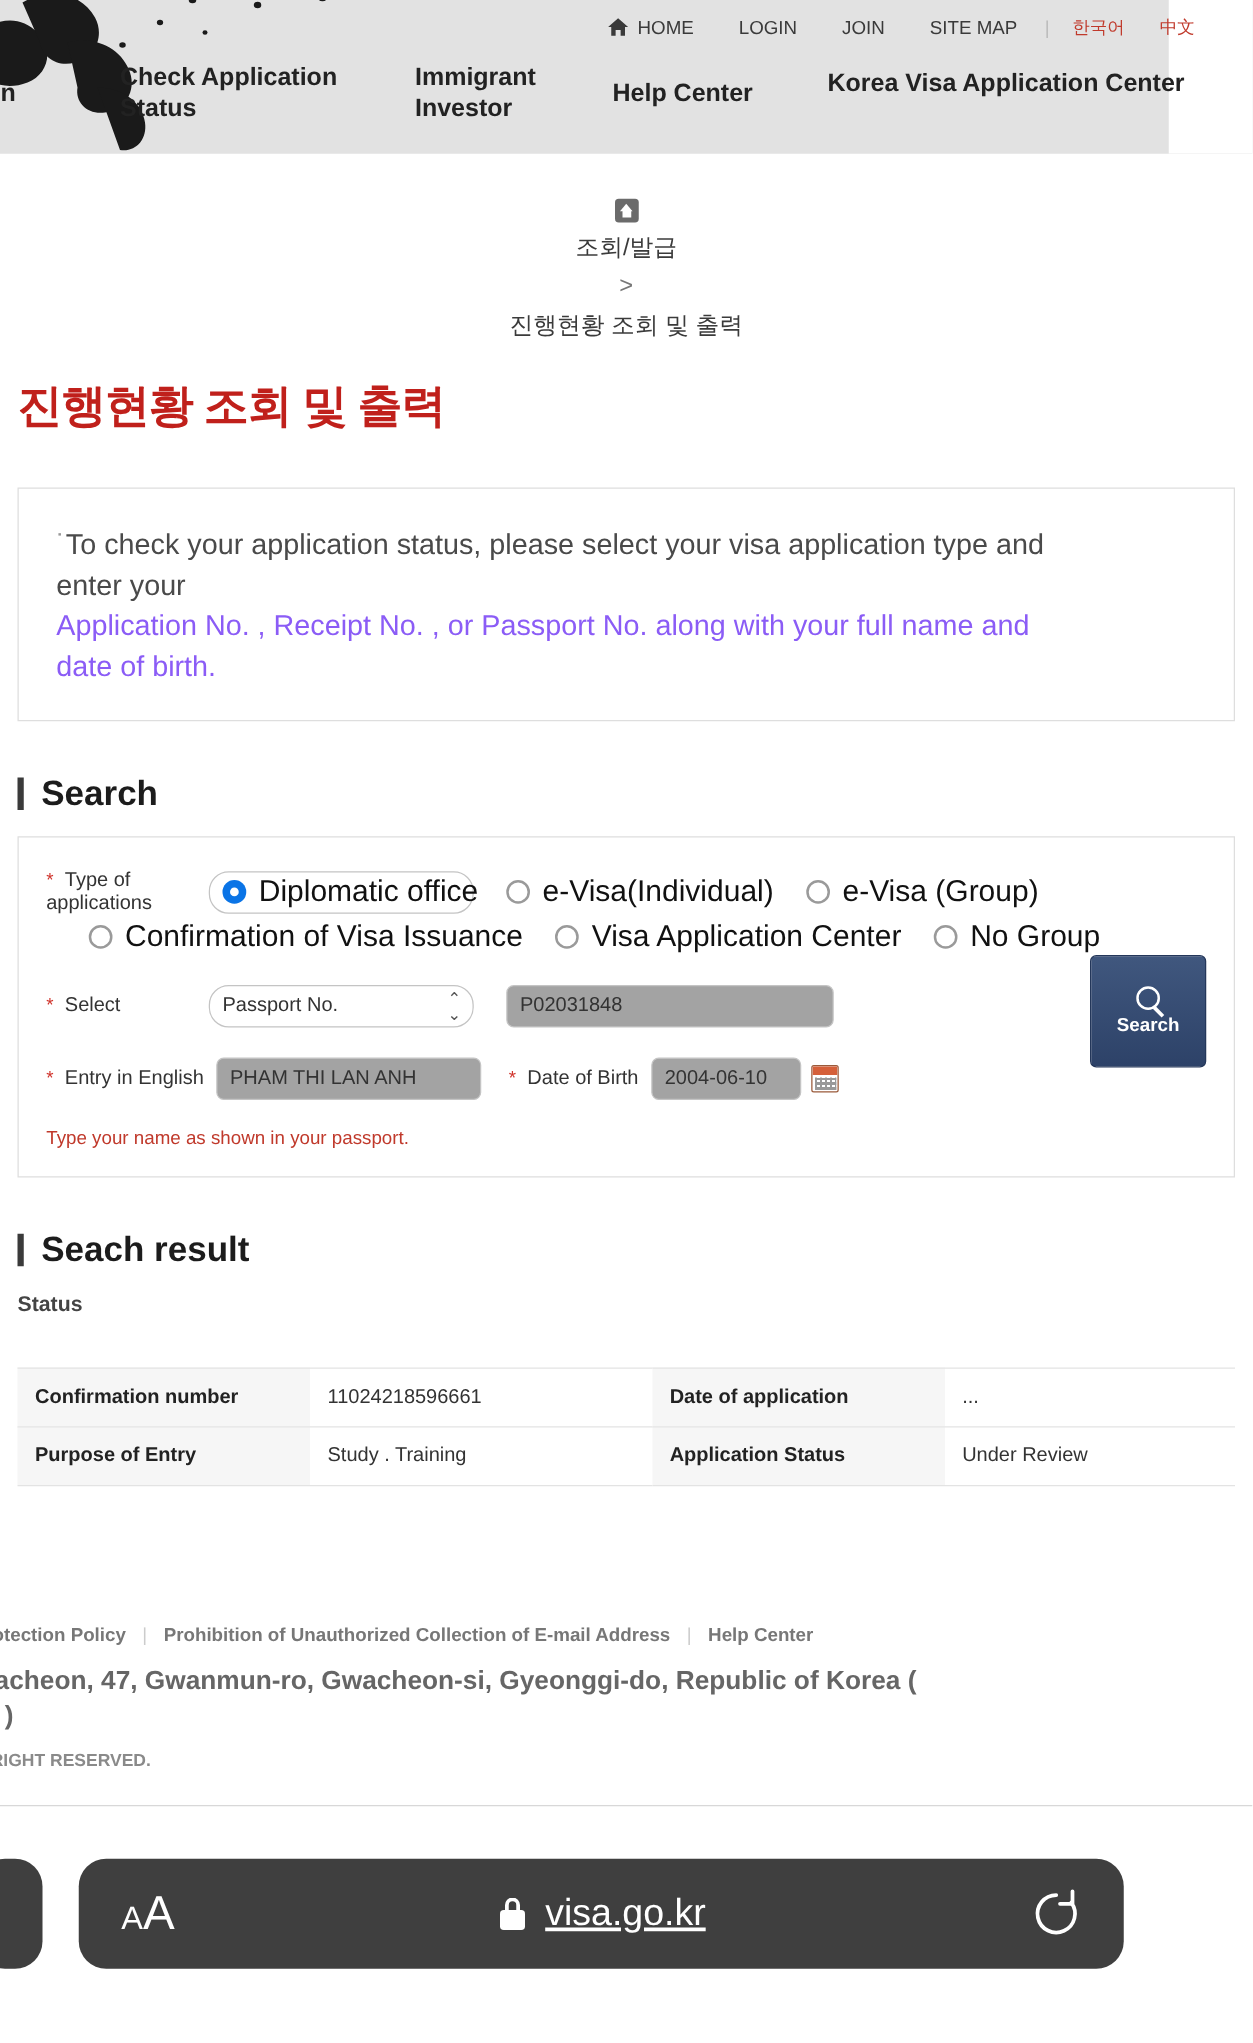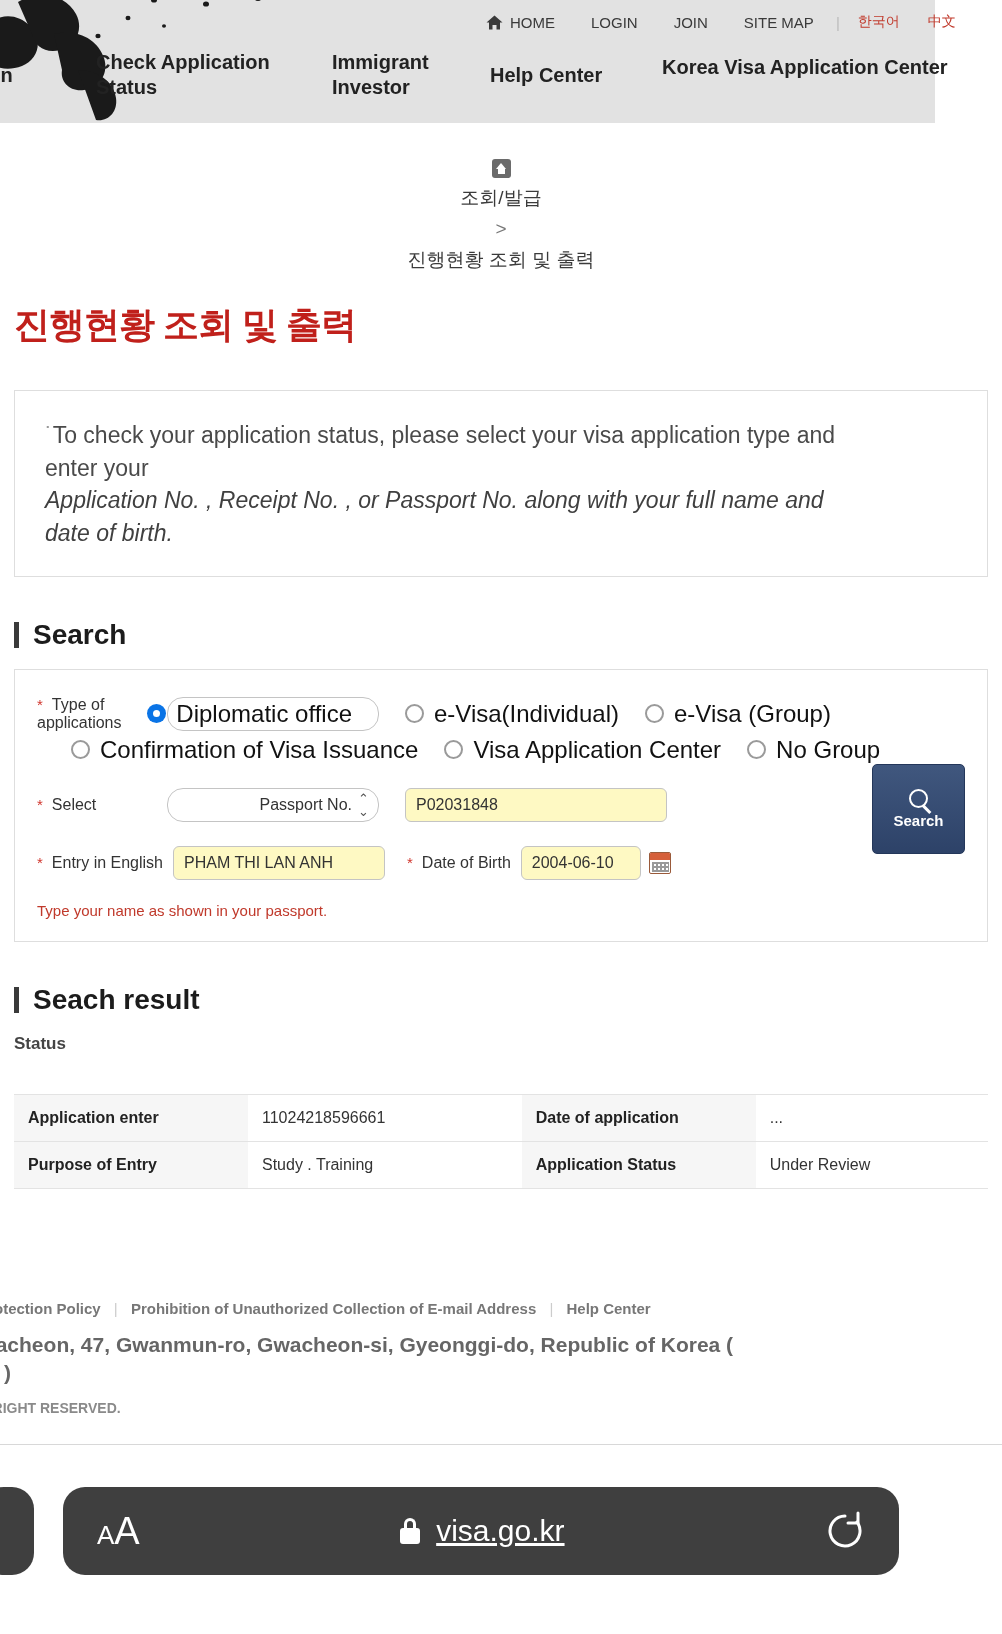--- a/index.html
+++ b/index.html
@@ -65,21 +65,21 @@
 
   .page-title {
     margin-top:28px; font-size:36px; font-weight:bold; color:#c0201b; letter-spacing:-1px;
   }
 
   .infobox {
     margin-top:40px; border:1px solid #dedede; background:#fff;
     padding:28px 30px 26px 30px; min-height:185px;
   }
   .infobox p { font-size:23px; line-height:1.42; color:#4a4a4a; }
-  .infobox p.em { color:#404040;font-style:italic; }
+  .infobox p.em { color:#8b5cf6; }
   .dotlead { color:#999; }
 
   .section-head {
     margin-top:42px; display:flex; align-items:center; gap:14px;
     font-size:28px; font-weight:bold; color:#1c1c1c;
   }
   .section-head .bar { width:5px; height:26px; background:#3a3a3a; display:inline-block; }
 
   .formbox {
     margin-top:18px; border:1px solid #dedede; background:#fff;
@@ -101,25 +101,25 @@
     border-radius:50%; background:#fff;
   }
   .radio-opt .rlabel { font-size:24px; color:#111; }
   .radio-row2 { margin-top:4px; padding-left:34px; }
 
   .field-row { display:flex; align-items:center; margin-top:24px; }
   .sel-label { width:120px; }
   .sel {
     width:212px; height:34px; border:1px solid #c4c4c4; border-radius:16px;
     background:#fff; font-size:16px; color:#333; padding:0 26px 0 10px;
-    display:flex; align-items:center; position:relative; margin-left:10px;justify-content:flex-end;
+    display:flex; align-items:center; position:relative; margin-left:10px;
   }
   .sel .chev { position:absolute; right:9px; font-size:13px; color:#555; line-height:1; }
   .txt {
-    height:34px; border:1px solid #c4c4c4; border-radius:6px; background:#fef9c3;
+    height:34px; border:1px solid #c4c4c4; border-radius:6px; background:#a3a3a3;
     font-size:16px; color:#333; padding:0 10px; display:flex; align-items:center;
   }
   .txt-appno { width:262px; margin-left:26px; }
   .txt-name { width:212px; margin-left:10px; }
   .txt-dob { width:120px; margin-left:10px; }
   .name-label { width:auto; }
   .dob-label { margin-left:22px; }
   .cal-icon {
     width:22px; height:22px; margin-left:8px; border:1px solid #9a5a3a; border-radius:2px;
     background:#fff; position:relative; overflow:hidden;
@@ -357,21 +357,21 @@
     <div class="section-head">
       <span class="bar"></span>
       <span>Seach result</span>
     </div>
 
     <div class="status-label">Status</div>
 
     <table class="rtable">
       <tbody>
           <tr>
-        <td class="th">Application enter</td>
+        <td class="th">Confirmation number</td>
         <td class="td">11024218596661</td>
         <td class="th">Date of application</td>
         <td class="td">...</td>
       </tr>
       <tr>
         <td class="th">Purpose of Entry</td>
         <td class="td">Study . Training</td>
         <td class="th">Application Status</td>
         <td class="td">Under Review</td>
       </tr>

